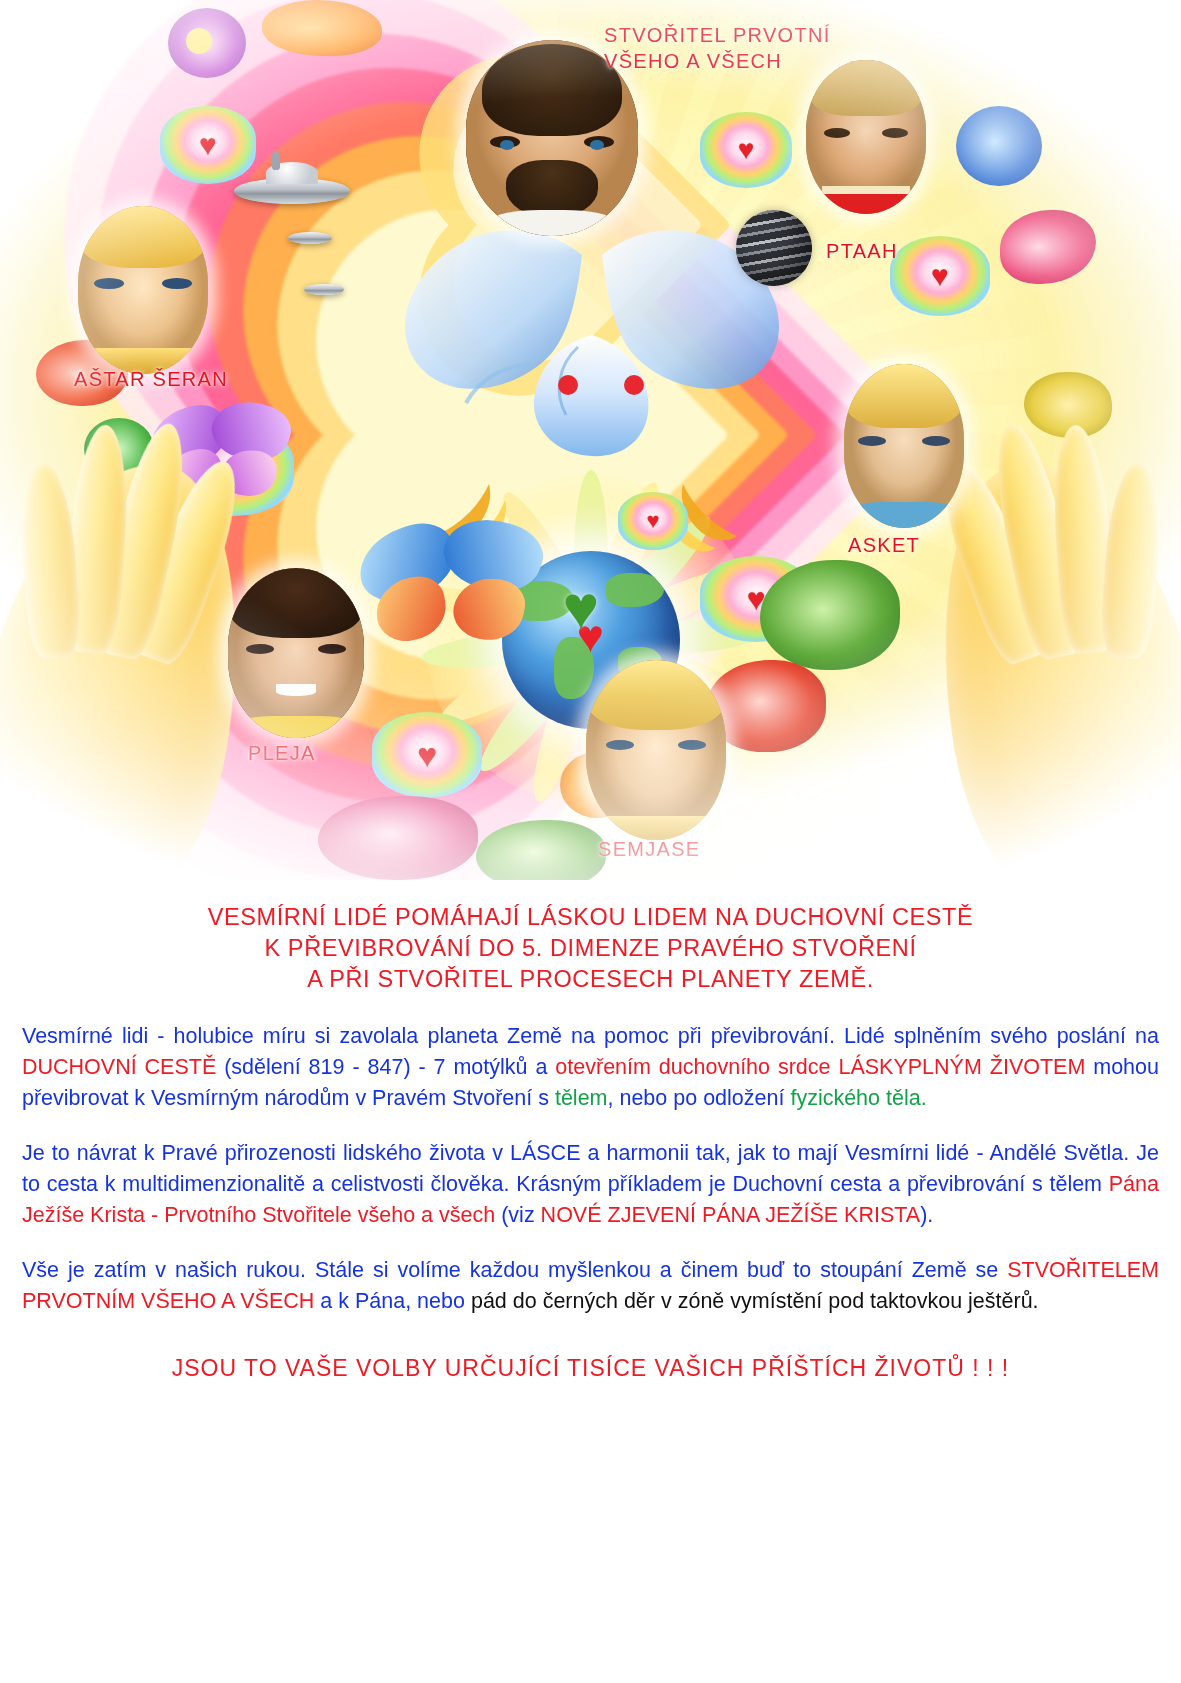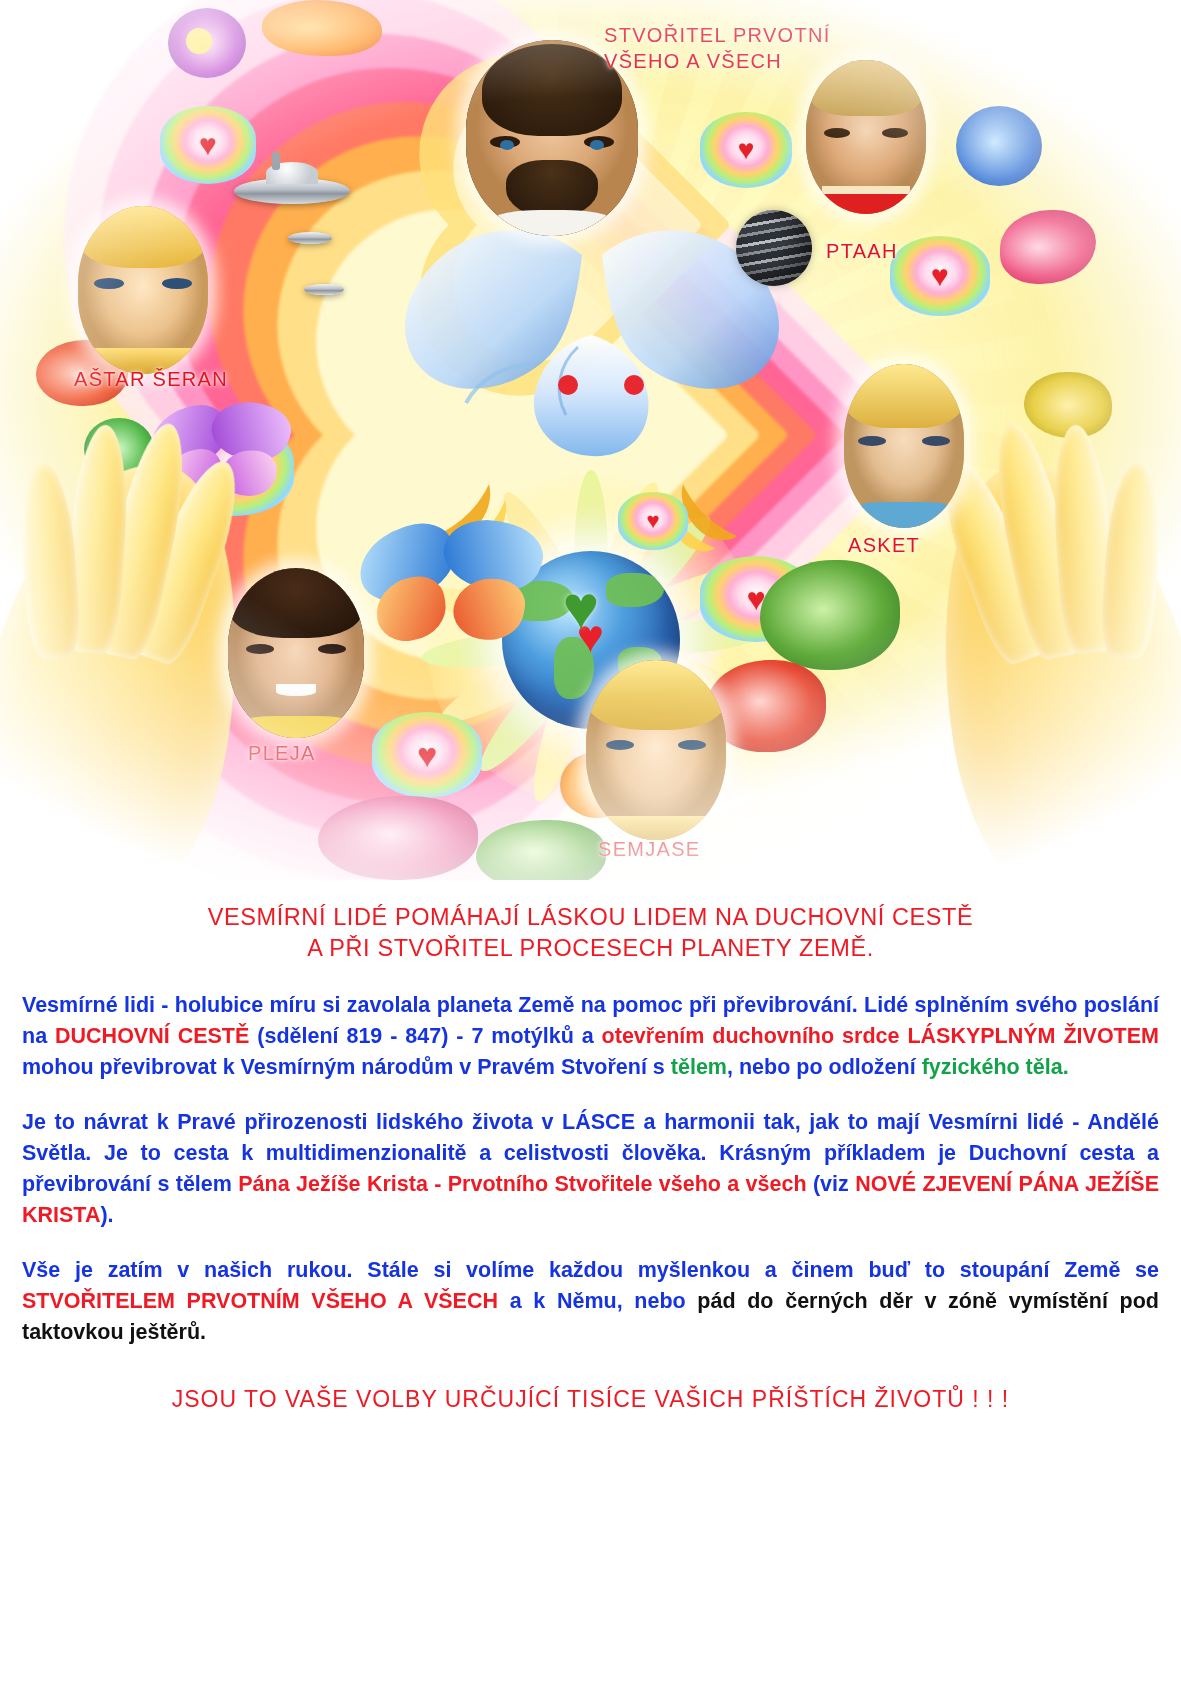--- a/index.html
+++ b/index.html
@@ -209,21 +209,20 @@
     font-size:23.5px;
     line-height:31px;
     letter-spacing:.6px;
   }
   .para{
     margin: 14px 22px;
     font-size:21.5px;
     line-height:31px;
     color:#1633e0;
     text-align:justify;
-    font-weight:bold;
   }
   .p1{ margin-top:26px; }
   .p2{ margin-top:24px; }
   .p3{ margin-top:24px; }
   .red{ color:#ef1a24; }
   .green{ color:#12a34a; }
   .black{ color:#111111; }
   .blue{ color:#1633e0; }
   .final{
     margin-top:38px;
@@ -478,26 +477,27 @@
       </div>
     </div>
     <div class="label" style="left:598px;top:838px;">SEMJASE</div>
 
   </div>
 
   <div class="textwrap">
 
     <div class="headline">
       <div>VESMÍRNÍ LIDÉ POMÁHAJÍ LÁSKOU LIDEM NA DUCHOVNÍ CESTĚ</div>
+      <div>K PŘEVIBROVÁNÍ DO 5. DIMENZE PRAVÉHO STVOŘENÍ</div>
       <div>A PŘI STVOŘITEL PROCESECH PLANETY ZEMĚ.</div>
     </div>
 
     <p class="para p1"><span class="blue">Vesmírné lidi - holubice míru si zavolala planeta Země na pomoc při převibrování. Lidé splněním svého poslání na </span><span class="red">DUCHOVNÍ CESTĚ</span><span class="blue"> (sdělení 819 - 847) - 7 motýlků a </span><span class="red">otevřením duchovního srdce LÁSKYPLNÝM ŽIVOTEM</span><span class="blue"> mohou převibrovat k Vesmírným národům v Pravém Stvoření s </span><span class="green">tělem</span><span class="blue">, nebo po odložení </span><span class="green">fyzického těla.</span></p>
 
     <p class="para p2"><span class="blue">Je to návrat k Pravé přirozenosti lidského života v LÁSCE a harmonii tak, jak to mají Vesmírni lidé - Andělé Světla. Je to cesta k multidimenzionalitě a celistvosti člověka. Krásným příkladem je Duchovní cesta a převibrování s tělem </span><span class="red">Pána Ježíše Krista - Prvotního Stvořitele všeho a všech</span><span class="blue"> (viz </span><span class="red">NOVÉ ZJEVENÍ PÁNA JEŽÍŠE KRISTA</span><span class="blue">).</span></p>
 
-    <p class="para p3"><span class="blue">Vše je zatím v našich rukou. Stále si volíme každou myšlenkou a činem buď to stoupání Země se </span><span class="red">STVOŘITELEM PRVOTNÍM VŠEHO A VŠECH</span><span class="blue"> a k Němu, nebo </span><span class="black">pád do černých děr v zóně vymístění pod taktovkou ještěrů.</span></p>
+    <p class="para p3"><span class="blue">Vše je zatím v našich rukou. Stále si volíme každou myšlenkou a činem buď to stoupání Země se </span><span class="red">STVOŘITELEM PRVOTNÍM VŠEHO A VŠECH</span><span class="blue"> a k Pána, nebo </span><span class="black">pád do černých děr v zóně vymístění pod taktovkou ještěrů.</span></p>
 
     <div class="final">JSOU TO VAŠE VOLBY URČUJÍCÍ TISÍCE VAŠICH PŘÍŠTÍCH ŽIVOTŮ ! ! !</div>
 
   </div>
 
 </div>
 
 </body></html>

